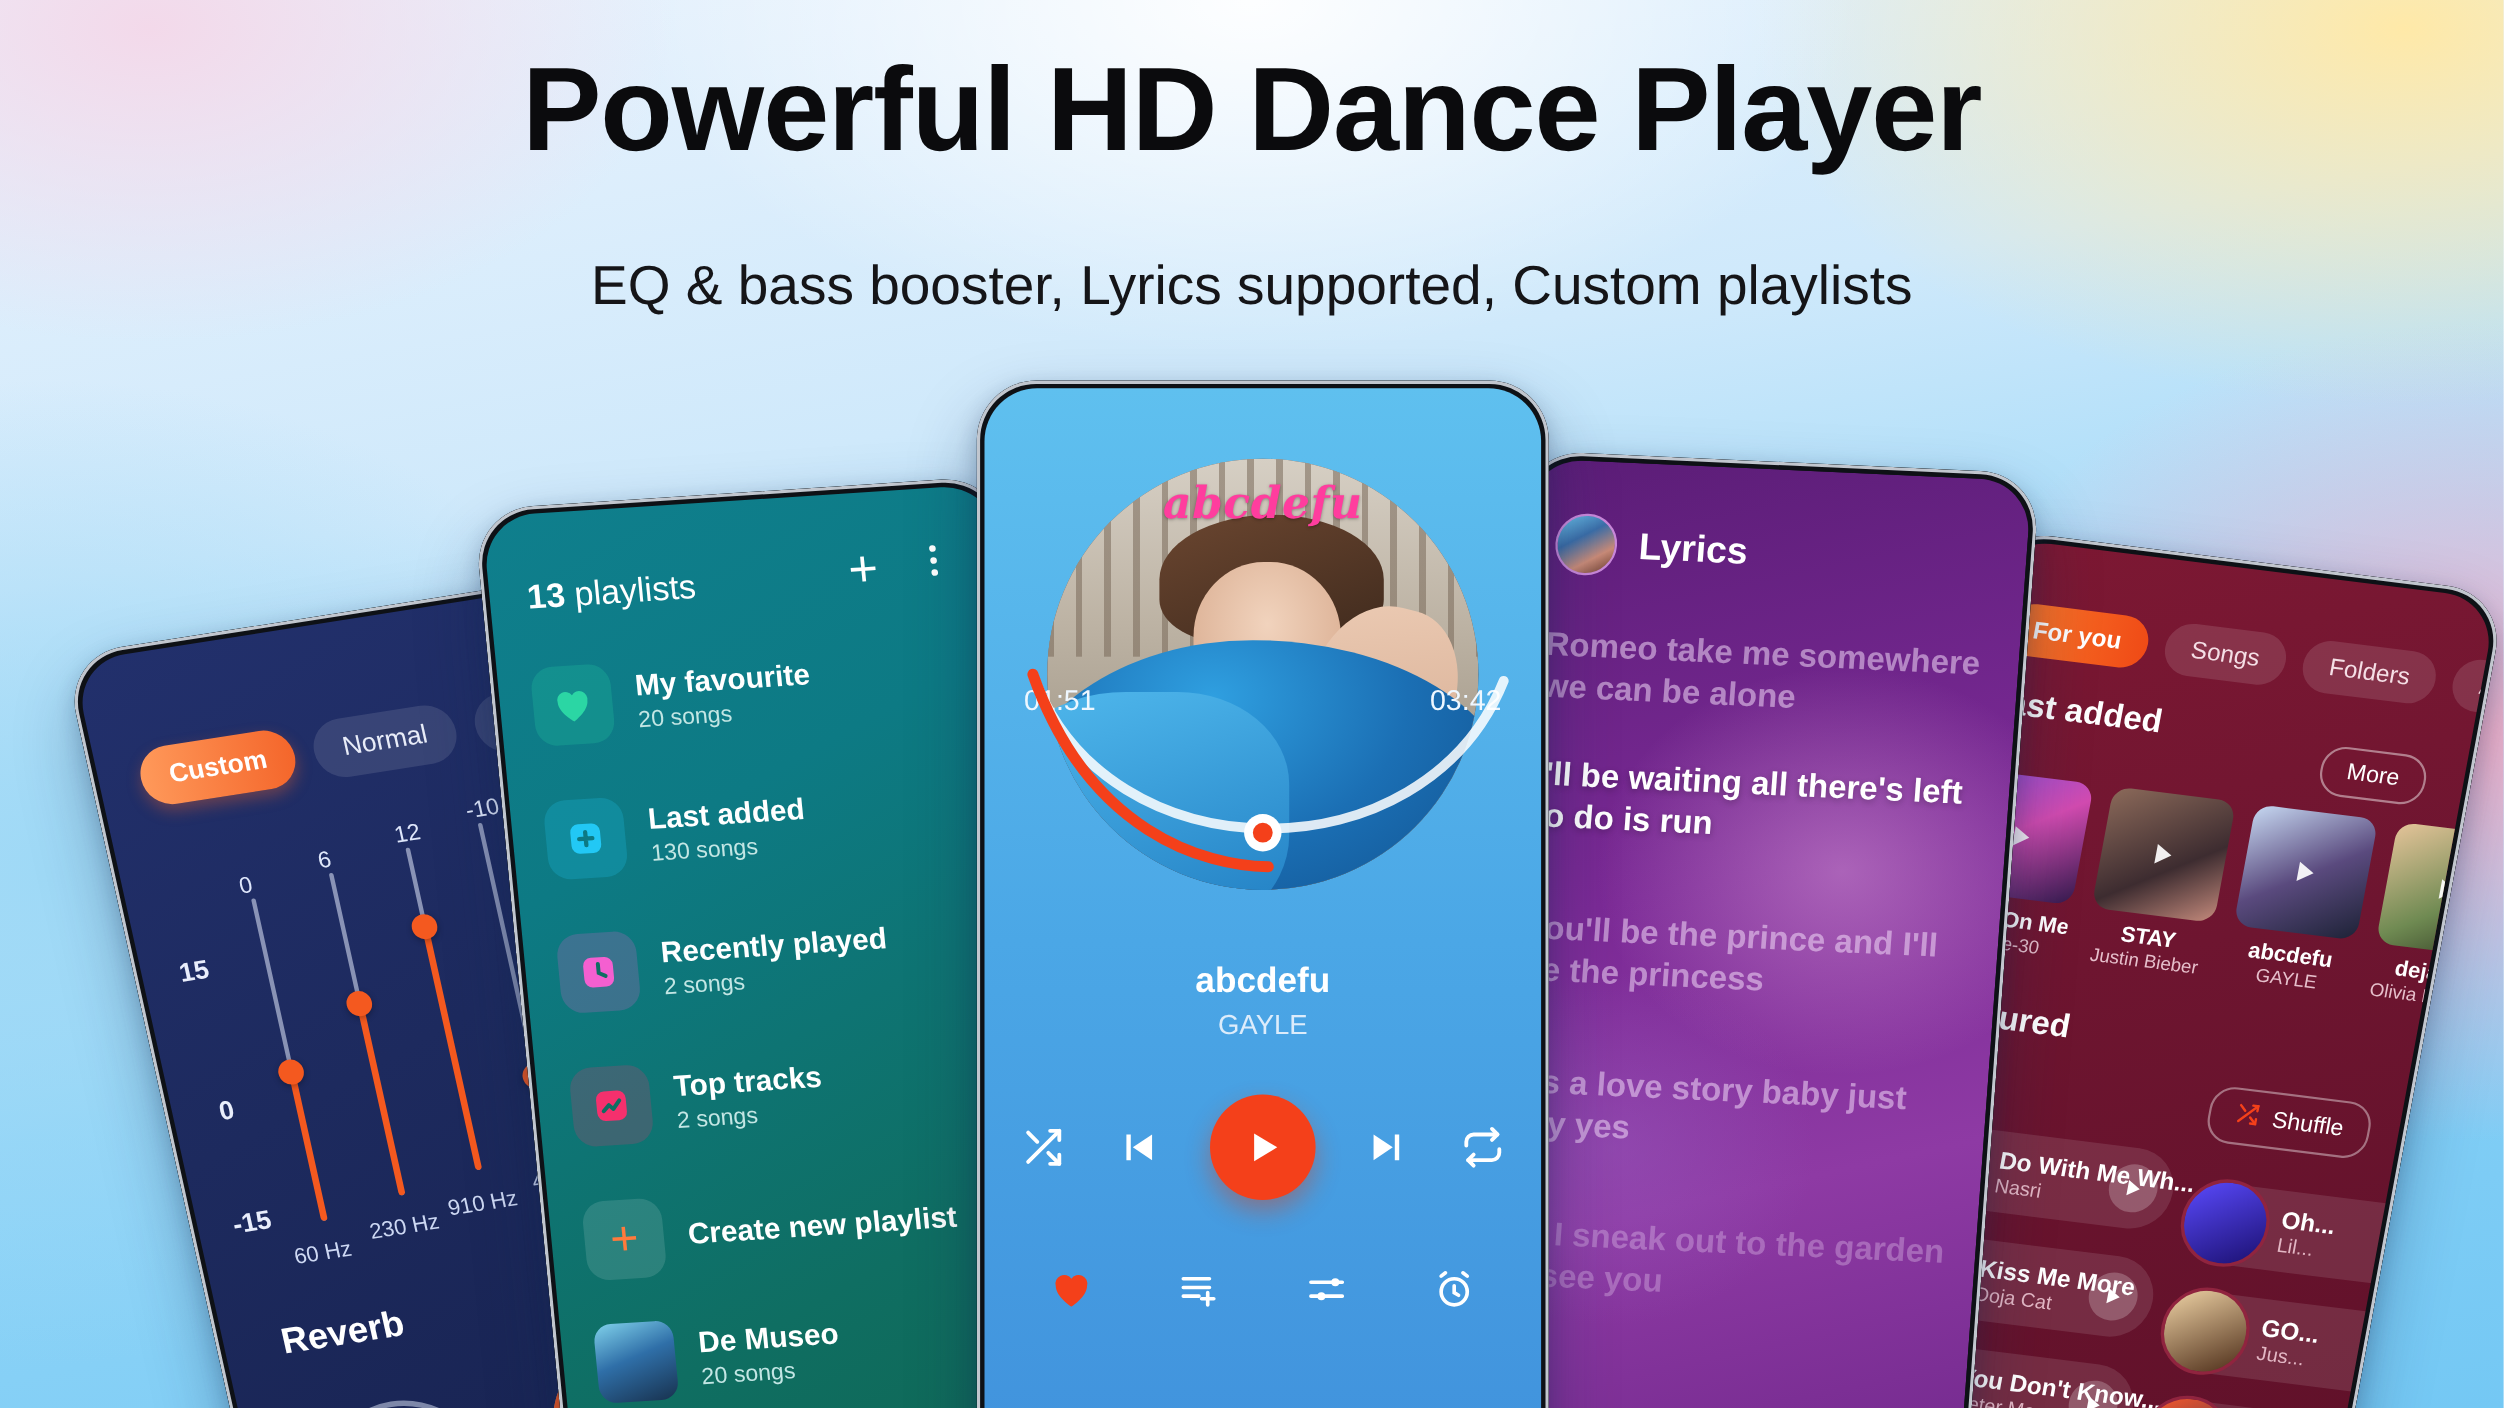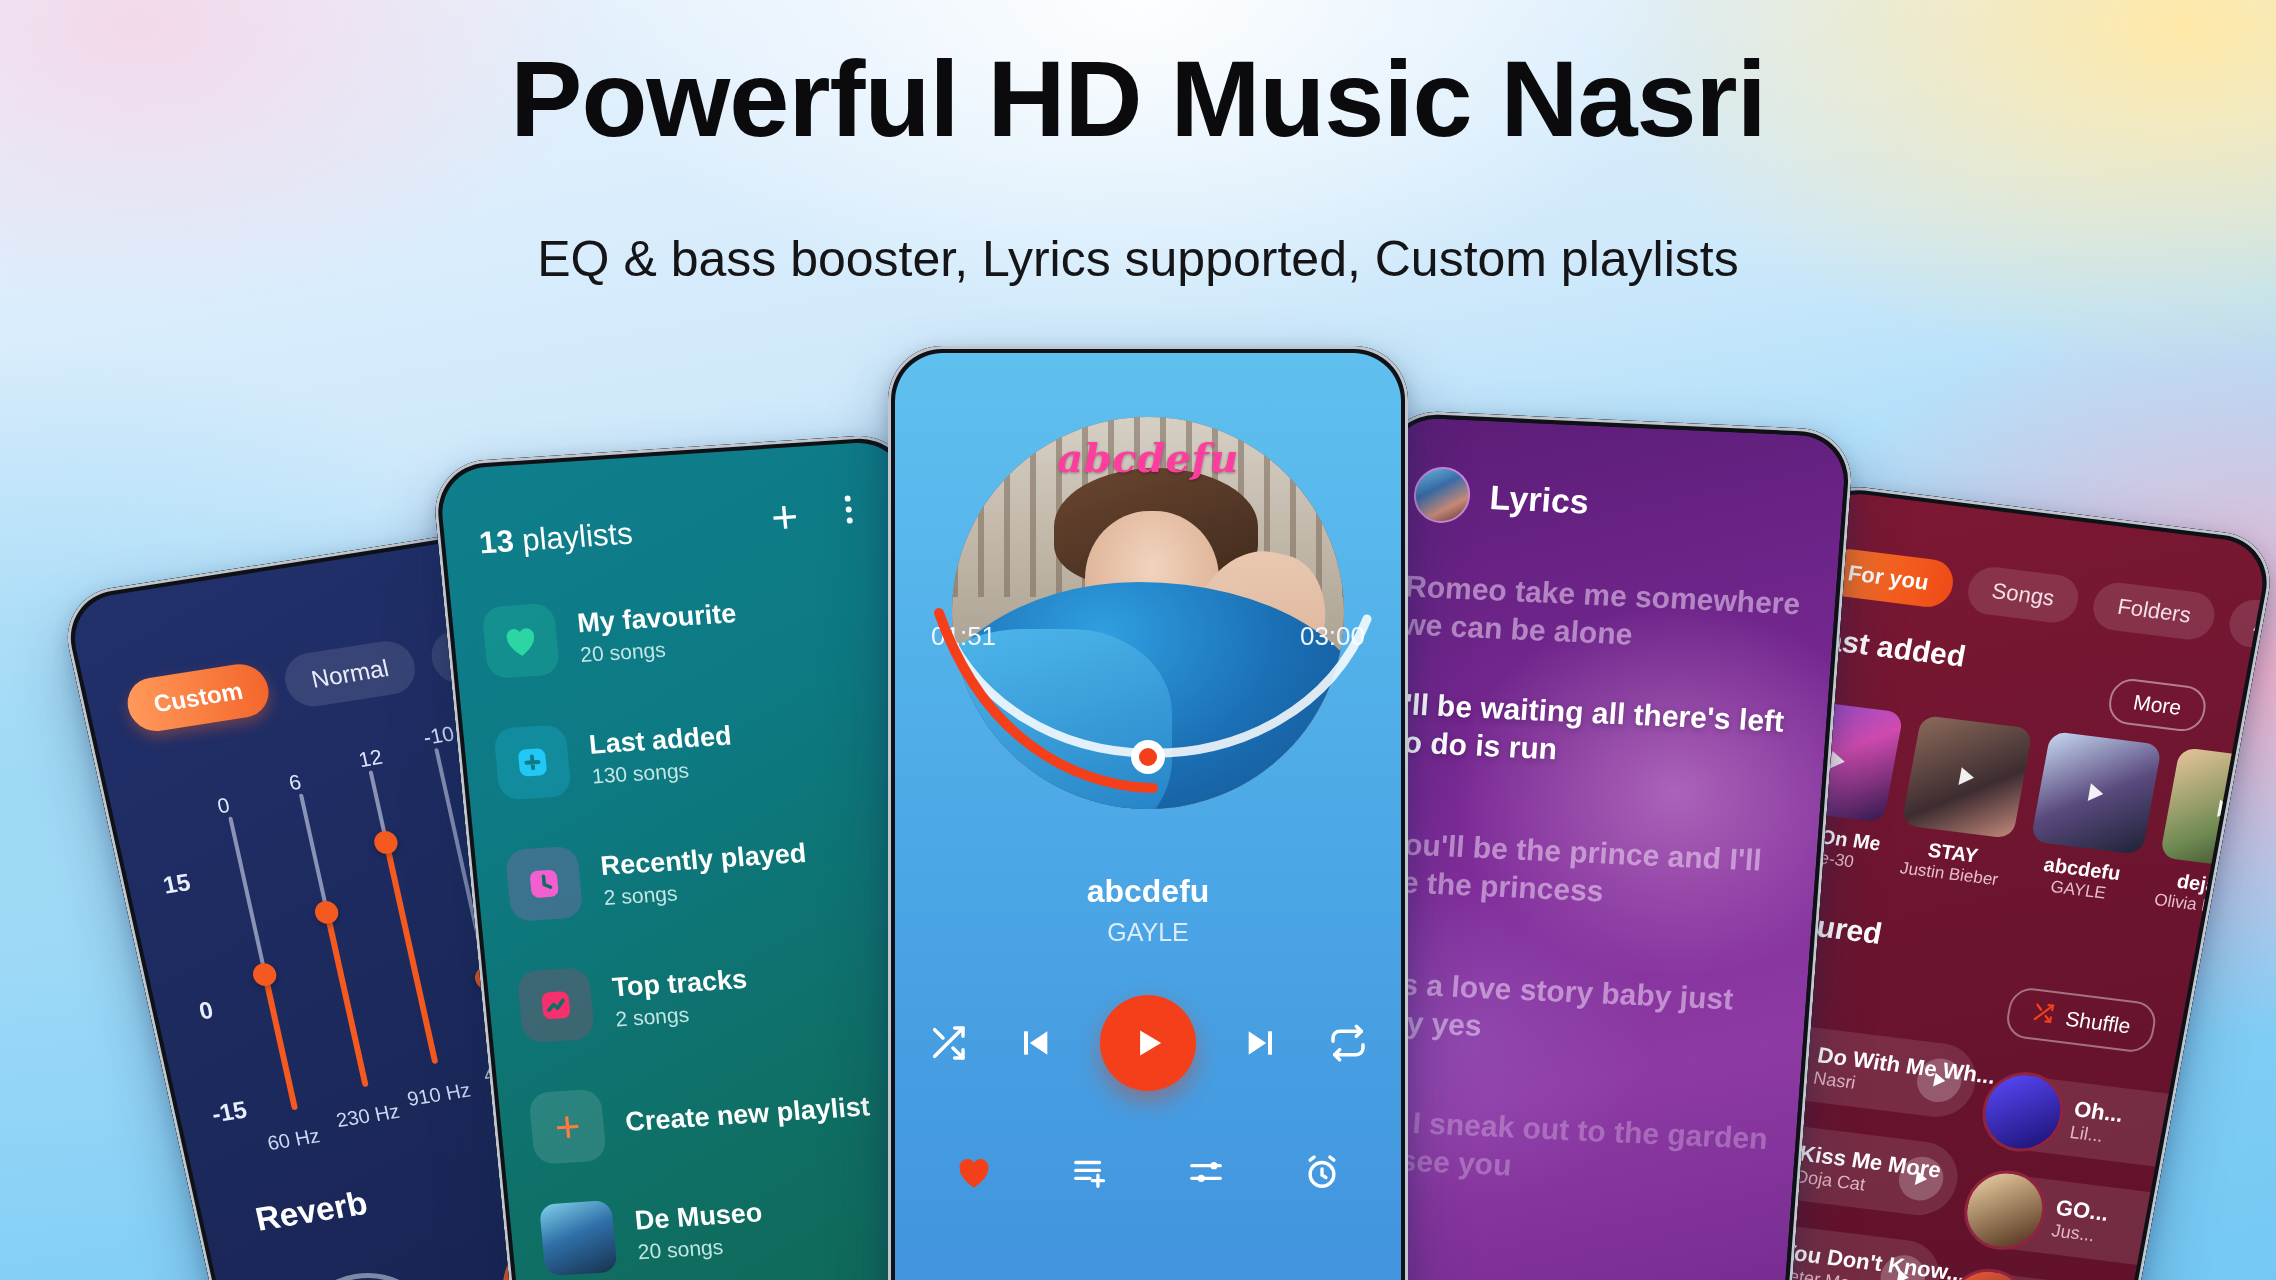--- a/index.html
+++ b/index.html
@@ -213,21 +213,21 @@
             border:3px solid #90243f; }
   .lb-rt { color:#fff; font-size:22px; font-weight:bold; white-space:nowrap; }
   .lb-ra { color:#e3b7c4; font-size:18px; white-space:nowrap; }
   .lb-rp { position:absolute; right:14px; width:44px; height:44px; border-radius:50%;
            background:rgba(255,255,255,.22); display:flex; align-items:center; justify-content:center; }
   .lb-rp i { width:0;height:0;border-left:11px solid #fff;border-top:7px solid transparent;border-bottom:7px solid transparent; display:block; }
 </style>
 </head>
 <body>
 
-<h1 class="headline">Powerful HD Music Nasri</h1>
+<h1 class="headline">Powerful HD Dance Player</h1>
 <div class="subhead">EQ &amp; bass booster,  Lyrics supported,  Custom playlists</div>
 
 <div class="stage">
 
   <div class="phone" id="phone-eq">
     <div class="screen">
       <div class="eq-presets">
         <div class="chip active">Custom</div>
         <div class="chip">Normal</div>
         <div class="chip">Classical</div>
@@ -416,21 +416,21 @@
           <div class="art-hair"></div>
             <div class="art-face"></div>
           <div class="art-arm"></div>
           <div class="art-dress"></div>
             <div class="art-dress2"></div>
         </div>
         <div class="art-logo">abcdefu</div>
       </div>
 
       <div class="t-left">01:51</div>
-      <div class="t-right">03:00</div>
+      <div class="t-right">03:42</div>
 
       <div class="arcbox">
         <svg width="520" height="300" viewBox="0 0 520 300">
           <path d="M44 64 C 110 250, 400 250, 472 70" fill="none" stroke="#ffffff" stroke-opacity=".85" stroke-width="9" stroke-linecap="round"></path>
           <path d="M44 64 C 95 208, 200 238, 258 239" fill="none" stroke="#f4401a" stroke-width="10" stroke-linecap="round"></path>
         </svg>
       </div>
       <div class="seek-knob">
           <i></i>
         </div>

